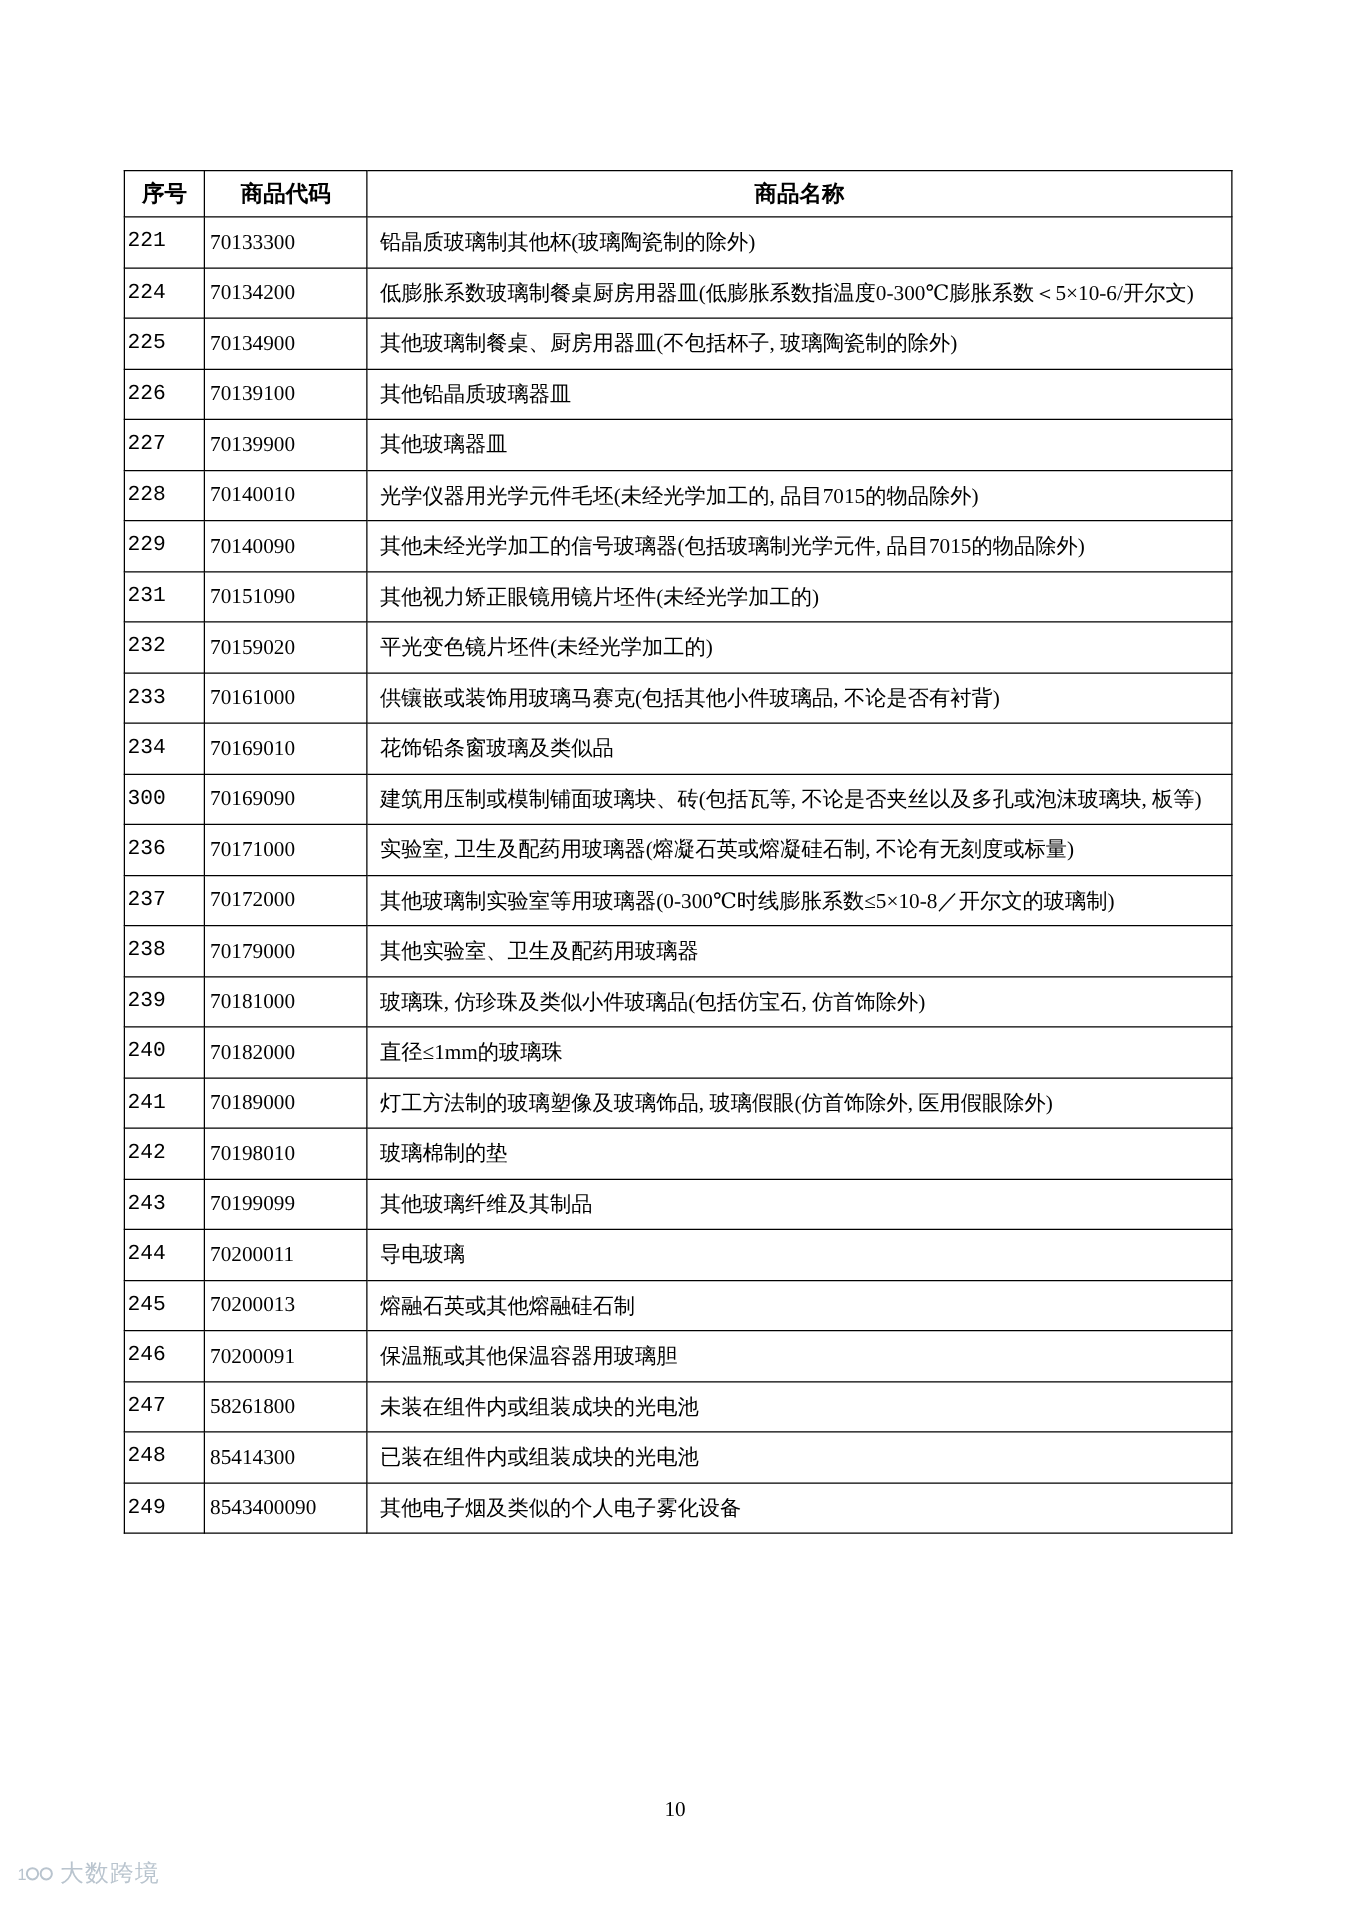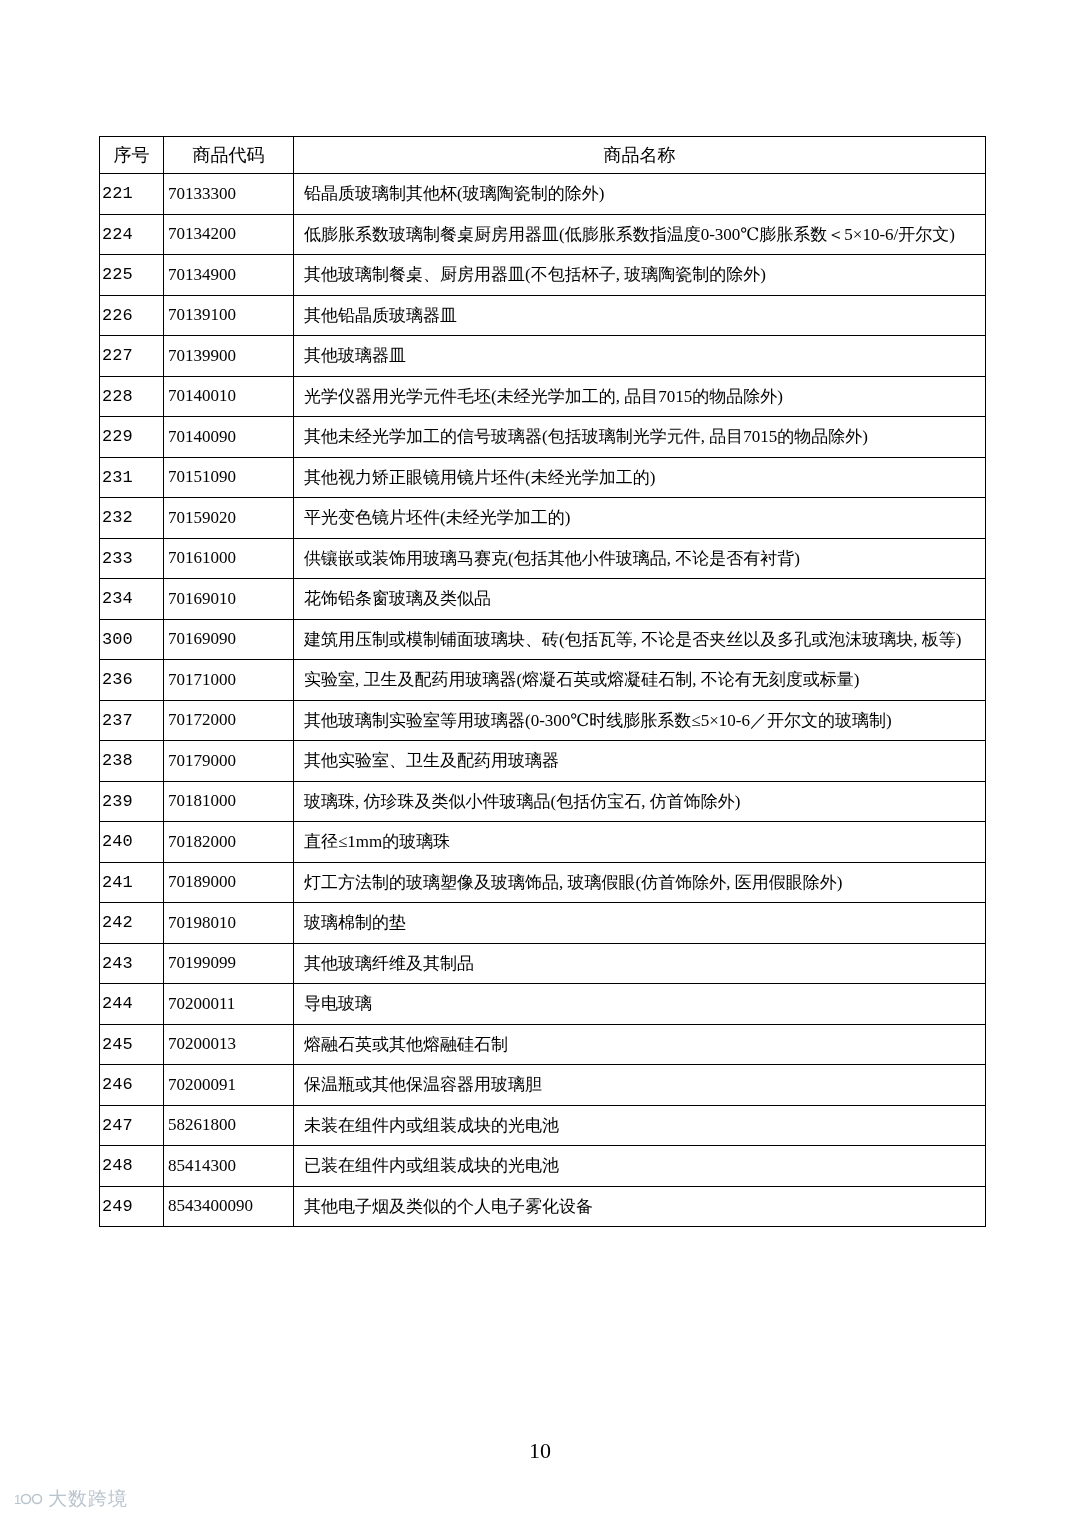--- a/index.html
+++ b/index.html
@@ -24,21 +24,21 @@
     border-collapse: collapse;
     table-layout: fixed;
   }
   table.commodity th,
   table.commodity td {
     border: 1px solid #000000;
     font-size: 17px;
     vertical-align: middle;
   }
   table.commodity th {
-    font-weight: normal;
+    font-weight: bold;
     text-align: center;
     font-size: 18px;
     padding: 6px 4px;
   }
   col.c-no   { width: 64px; }
   col.c-code { width: 130px; }
   col.c-name { width: 692px; }
   td.cell-no {
     text-align: left;
     padding: 7px 2px;
@@ -52,21 +52,21 @@
     text-align: left;
     padding: 7px 10px;
     line-height: 1.5;
   }
   .page-number {
     position: absolute;
     left: 0;
     right: 0;
     top: 1438px;
     text-align: center;
-    font-size: 22px;
+    font-size: 17px;
   }
   .watermark {
     position: absolute;
     left: 14px;
     top: 1486px;
     display: flex;
     align-items: center;
     gap: 4px;
     color: #b9c4ce;
     font-family: "Liberation Sans", "DejaVu Sans", sans-serif;
@@ -159,21 +159,21 @@
           <td class="cell-name">建筑用压制或模制铺面玻璃块、砖(包括瓦等, 不论是否夹丝以及多孔或泡沫玻璃块, 板等)</td>
         </tr>
         <tr>
           <td class="cell-no">236</td>
           <td class="cell-code">70171000</td>
           <td class="cell-name">实验室, 卫生及配药用玻璃器(熔凝石英或熔凝硅石制, 不论有无刻度或标量)</td>
         </tr>
         <tr>
           <td class="cell-no">237</td>
           <td class="cell-code">70172000</td>
-          <td class="cell-name">其他玻璃制实验室等用玻璃器(0-300℃时线膨胀系数≤5×10-6／开尔文的玻璃制)</td>
+          <td class="cell-name">其他玻璃制实验室等用玻璃器(0-300℃时线膨胀系数≤5×10-8／开尔文的玻璃制)</td>
         </tr>
         <tr>
           <td class="cell-no">238</td>
           <td class="cell-code">70179000</td>
           <td class="cell-name">其他实验室、卫生及配药用玻璃器</td>
         </tr>
         <tr>
           <td class="cell-no">239</td>
           <td class="cell-code">70181000</td>
           <td class="cell-name">玻璃珠, 仿珍珠及类似小件玻璃品(包括仿宝石, 仿首饰除外)</td>

